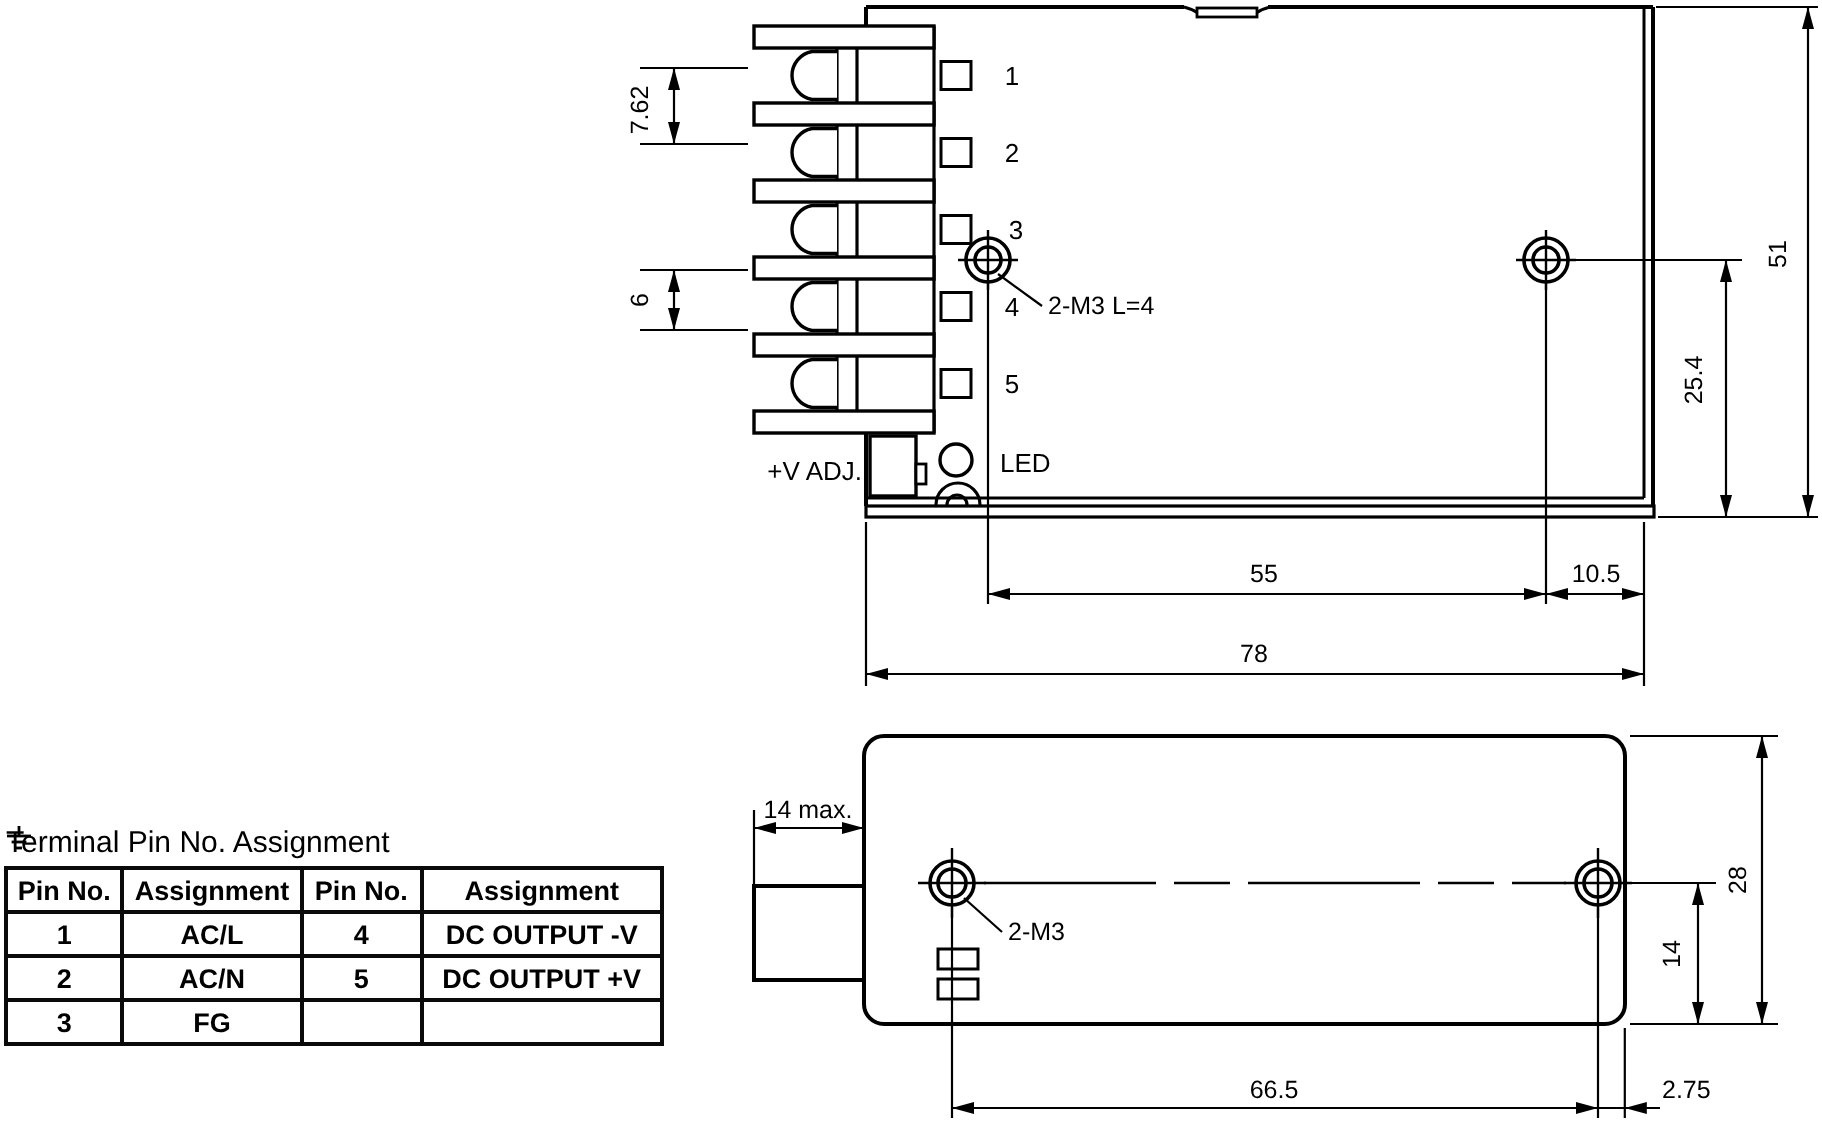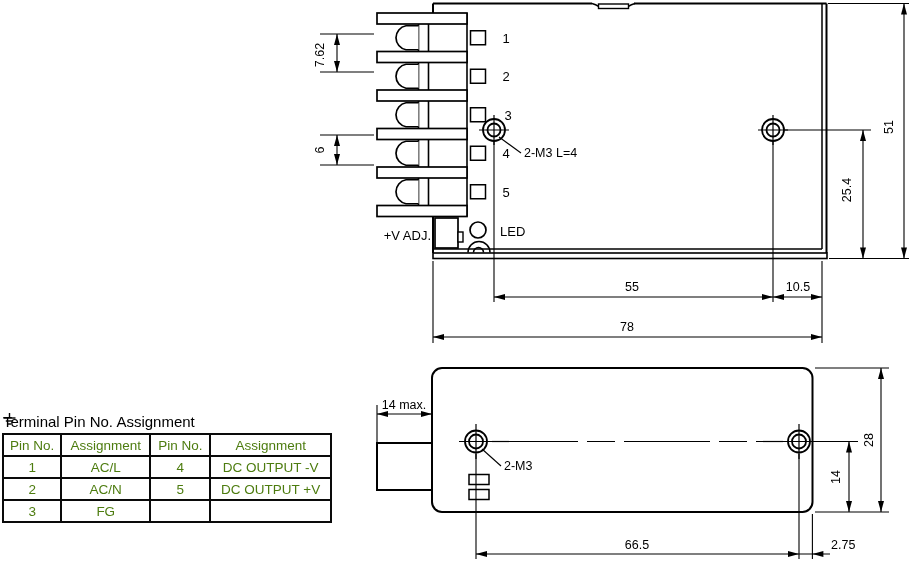--- a/index.html
+++ b/index.html
@@ -7,22 +7,22 @@
          font-family:"Liberation Sans", sans-serif;}
   svg{position:absolute;left:0;top:0;}
   svg text{fill:#000;font-family:"Liberation Sans", sans-serif;}
   .dim-text{font-size:12.5px;}
   .pin-text{font-size:13px;}
   .lbl-text{font-size:13px;}
   
   .pin-table-wrap{position:absolute;left:2px;top:413px;width:330px;}
   .pin-table-title{font-size:15px;color:#000;letter-spacing:0px;margin:0 0 3px 1px;font-weight:500;}
   table.pin-table{border-collapse:collapse;table-layout:fixed;}
-  table.pin-table td,table.pin-table th{border:2px solid #0a0a0a;font-size:13.5px;font-weight:400;
-      color:#4d7c0f;text-align:center;vertical-align:middle;height:20px;padding:0 2px;white-space:nowrap;}
+  table.pin-table td,table.pin-table th{border:2px solid #0a0a0a;font-size:13.5px;font-weight:700;
+      color:#000000;text-align:center;vertical-align:middle;height:20px;padding:0 2px;white-space:nowrap;}
   .c0{width:53px}.c1{width:84px}.c2{width:55px}.c3{width:116px}
   .fg-cell{display:inline-flex;align-items:center;gap:4px;justify-content:center;}
   .gnd{display:inline-block;vertical-align:middle;}
 </style>
 </head>
 <body>
 
 <div class="stage">
 
 <svg width="911" height="564" viewBox="0 0 911 564">

